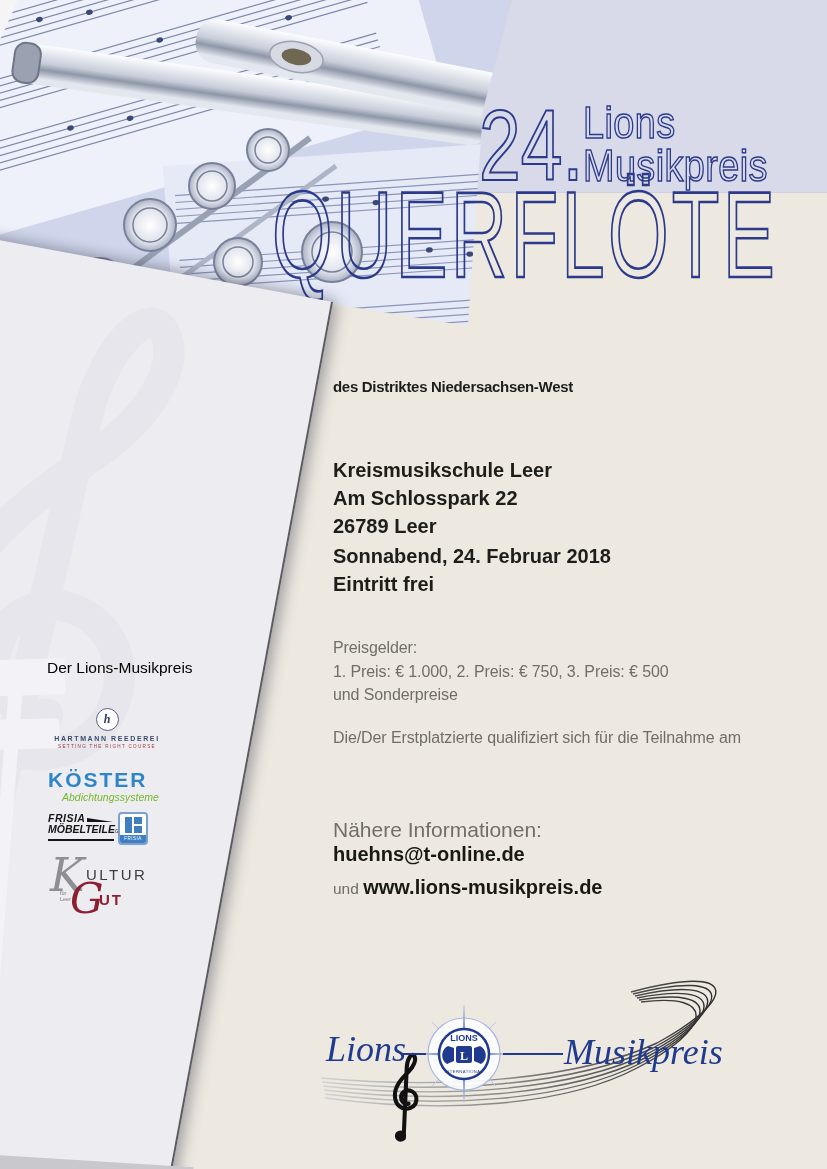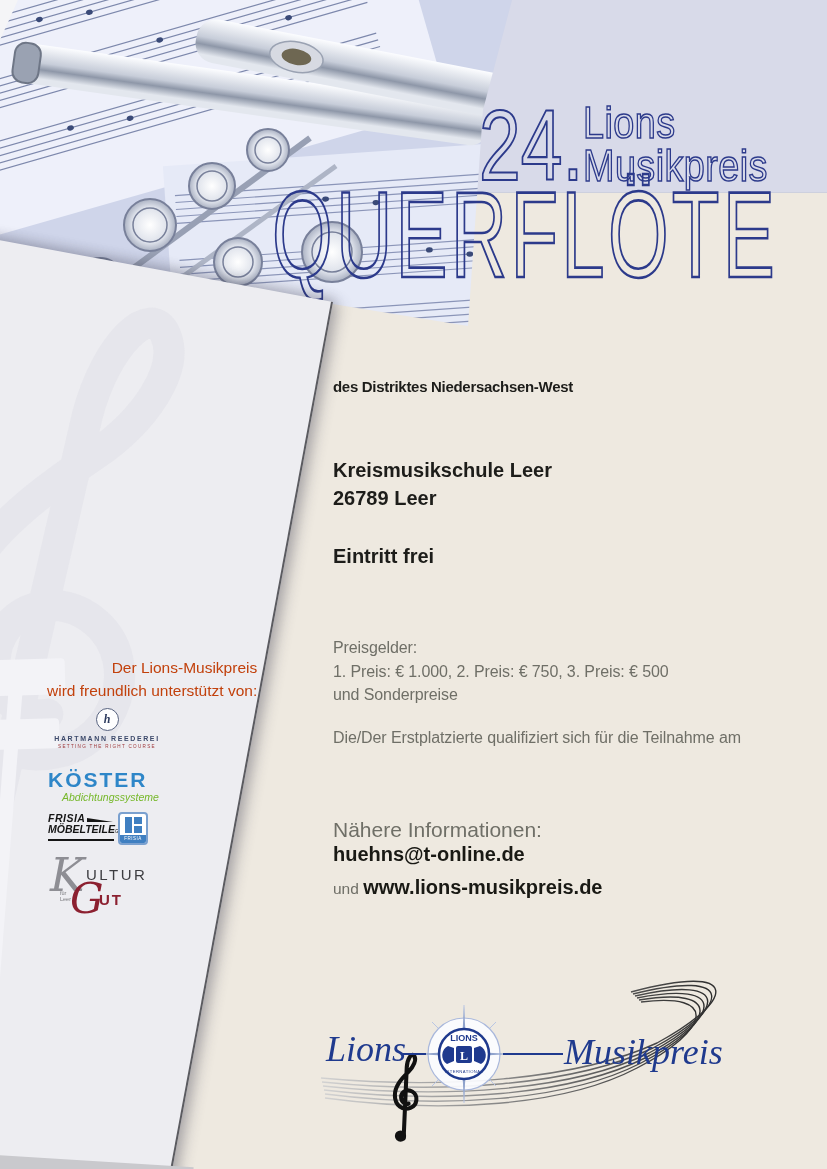--- a/index.html
+++ b/index.html
@@ -43,21 +43,21 @@
   .blk{left:333px;white-space:nowrap;}
   .t-sub{top:378px;font-size:15px;font-weight:bold;color:#1d1d1a;letter-spacing:-.3px;}
   .t-bold{font-size:20px;font-weight:bold;color:#1d1d1a;line-height:28px;}
   .t-gray{font-size:16px;color:#6f6f67;line-height:23.5px;letter-spacing:-.1px;}
   .t-info{top:818px;font-size:21px;color:#6f6f67;}
   .t-mail{top:843px;font-size:20px;font-weight:bold;color:#191914;}
   .t-web{top:876px;font-size:15.5px;color:#6f6f67;}
   .t-web b{font-size:20px;color:#191914;}
 
   
-  .sp-intro{left:47px;top:656px;font-size:15.5px;color:#c2410c;line-height:23px;white-space:nowrap;text-align:right;}
+  .sp-intro{left:47px;top:656px;font-size:15.5px;color:#000000;line-height:23px;white-space:nowrap;}
   .hart{left:47px;top:708px;width:120px;text-align:center;}
   .hart-circ{width:21px;height:21px;border:1.4px solid #56617e;border-radius:50%;
              margin:0 auto 4px auto;display:flex;align-items:center;justify-content:center;
              font-family:"Liberation Serif",serif;font-style:italic;font-weight:bold;
              font-size:12px;color:#2c3a5e;background:#fdfdfe;}
   .hart-name{font-size:7px;letter-spacing:1.6px;color:#3d4a6b;font-weight:bold;white-space:nowrap;}
   .hart-tag{font-size:4.6px;letter-spacing:1.3px;color:#a03a3c;margin-top:2px;white-space:nowrap;}
   .koe{left:48px;top:768px;}
   .koe-name{font-size:21px;font-weight:bold;color:#2e86c8;letter-spacing:2px;}
   .koe-tag{font-size:10.5px;font-style:italic;color:#76b82a;margin:-1px 0 0 14px;}
@@ -193,44 +193,45 @@
     <div class="wm-beam" style="left:70px;top:430px;width:300px;height:36px;transform:rotate(-12deg);"></div>
     <div class="wm-beam" style="left:55px;top:492px;width:320px;height:30px;transform:rotate(-12deg);"></div>
     <div class="wm-beam" style="left:330px;top:430px;width:14px;height:330px;transform:rotate(-6deg);"></div>
   </div>
   <div class="abs under-sheet"></div>
 
   <div class="abs blk t-sub">des Distriktes Niedersachsen-West</div>
 
   <div class="abs blk t-bold" style="top:456px;">
     <div>Kreismusikschule Leer</div>
+    <div>Am Schlosspark 22</div>
     <div>26789 Leer</div>
   </div>
 
   <div class="abs blk t-bold" style="top:542px;">
+    <div>Sonnabend, 24. Februar 2018</div>
     <div>Eintritt frei</div>
   </div>
 
   <div class="abs blk t-gray" style="top:636px;">
     <div>Preisgelder:</div>
     <div>1. Preis: € 1.000, 2. Preis: € 750, 3. Preis: € 500</div>
     <div>und Sonderpreise</div>
   </div>
 
   <div class="abs blk t-gray" style="top:726px;">
     <div>Die/Der Erstplatzierte qualifiziert sich für die Teilnahme am</div>
   </div>
 
   <div class="abs blk t-info">Nähere Informationen:</div>
   <div class="abs blk t-web"><span>und </span><b>www.lions-musikpreis.de</b></div>
   <div class="abs blk t-mail">huehns@t-online.de</div>
 
   <div class="abs sp-intro">
     <div>Der Lions-Musikpreis</div>
-    <div>wird freundlich unterstützt von:</div>
   </div>
 
   <div class="abs hart">
     <div class="hart-circ">h</div>
     <div class="hart-name">HARTMANN REEDEREI</div>
     <div class="hart-tag">SETTING THE RIGHT COURSE</div>
   </div>
 
   <div class="abs koe">
     <div class="koe-name">KÖSTER</div>

